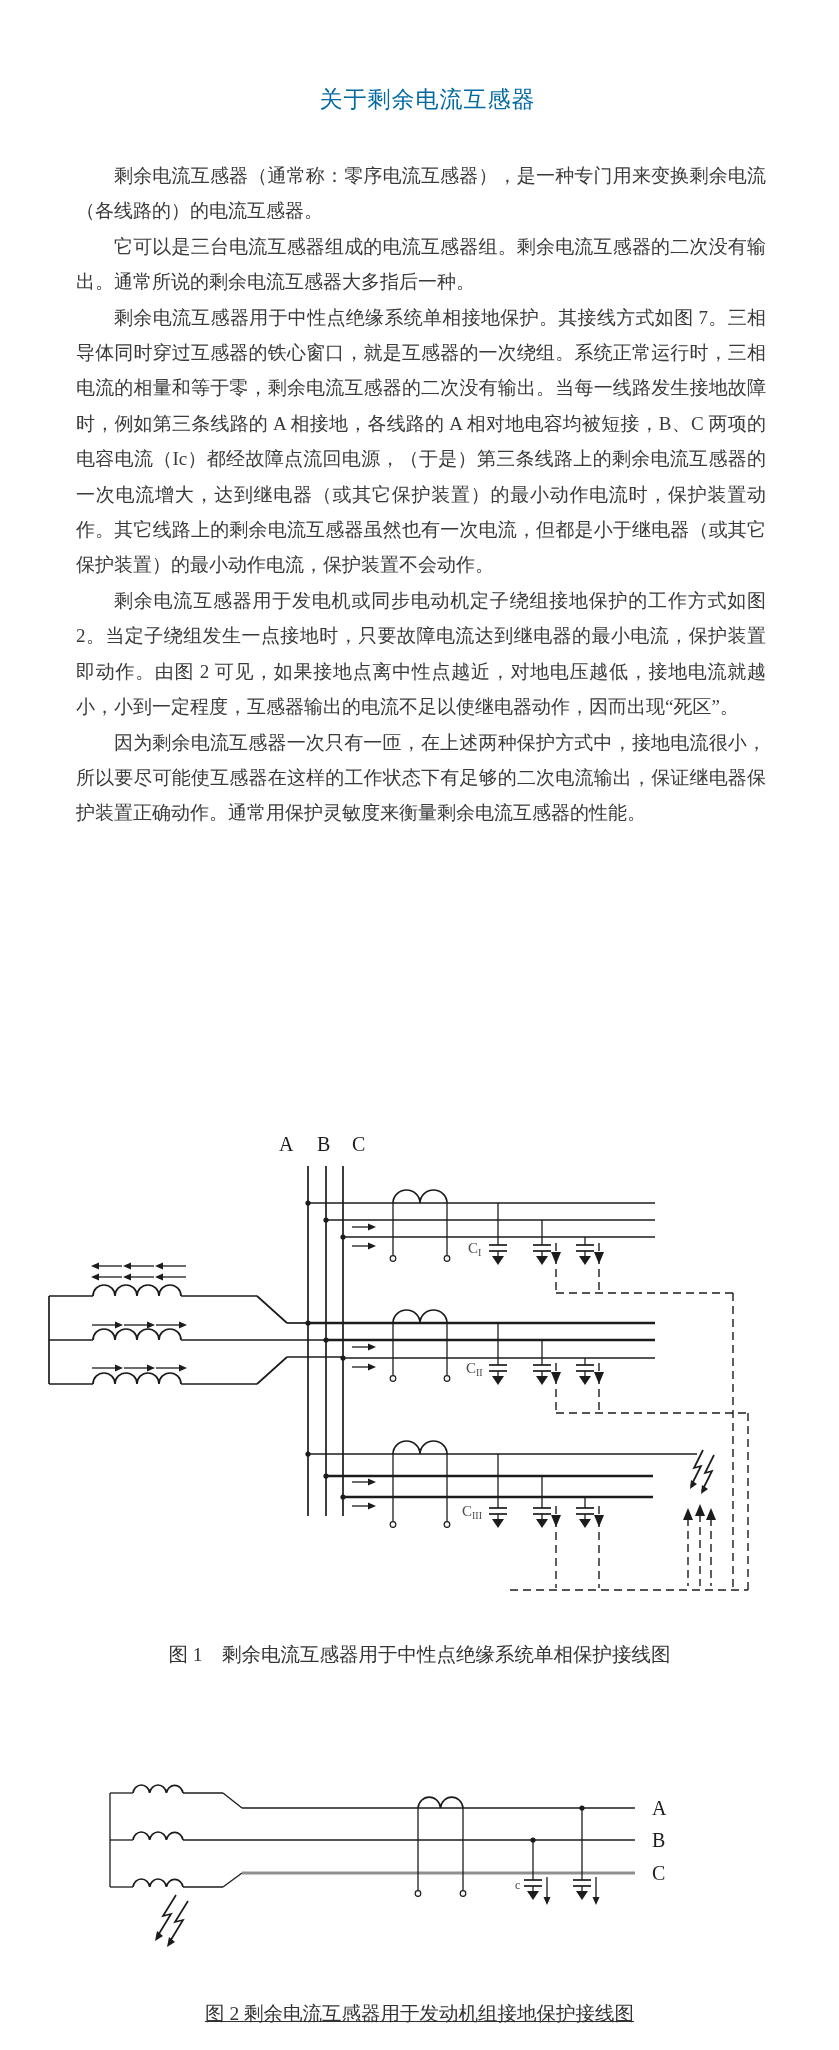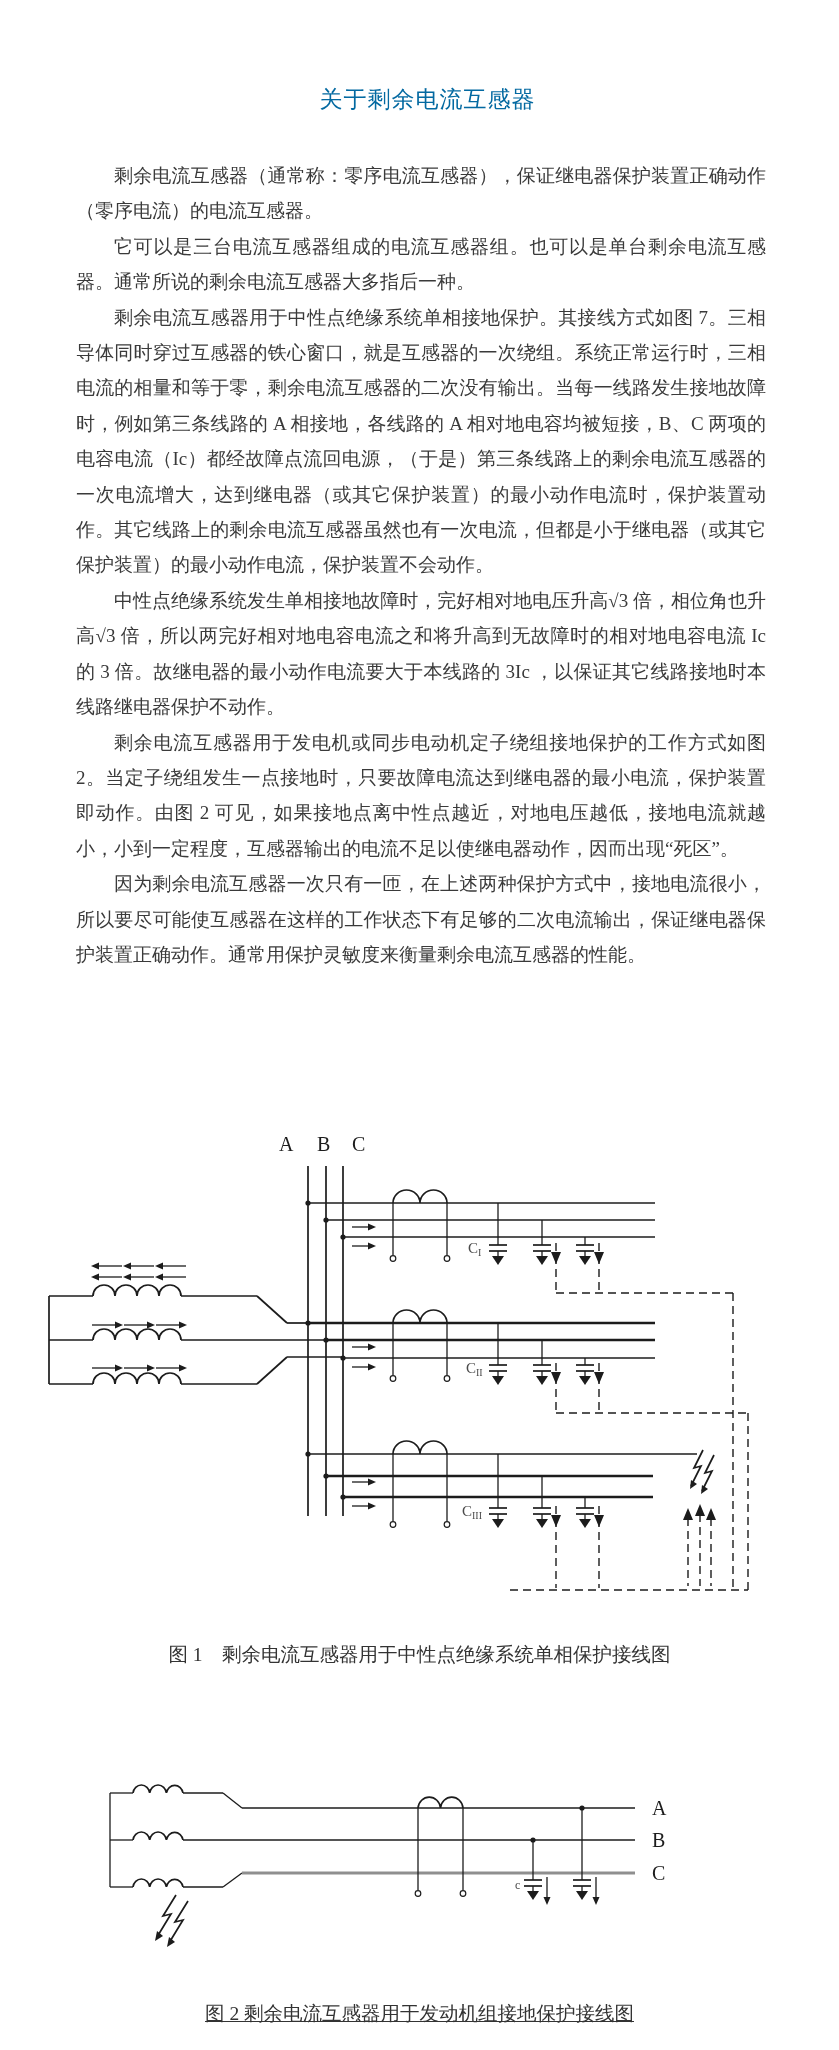--- a/index.html
+++ b/index.html
@@ -50,24 +50,23 @@
   .smlabel{font-family:"Liberation Serif","DejaVu Serif",serif;font-size:12px;fill:#4a4a4a;}
 </style>
 </head>
 <body>
 
 <div class="page">
 
   <div class="doc-title">关于剩余电流互感器</div>
 
   <div class="content">
-    <p>剩余电流互感器（通常称：零序电流互感器），保证继电器保护装置正确动作（零序电流）的电流互感器。</p>
-    <p>它可以是三台电流互感器组成的电流互感器组。也可以是单台剩余电流互感器。通常所说的剩余电流互感器大多指后一种。</p>
+    <p>剩余电流互感器（通常称：零序电流互感器），是一种专门用来变换剩余电流（各线路的）的电流互感器。</p>
+    <p>它可以是三台电流互感器组成的电流互感器组。剩余电流互感器的二次没有输出。通常所说的剩余电流互感器大多指后一种。</p>
     <p>剩余电流互感器用于中性点绝缘系统单相接地保护。其接线方式如图 7。三相导体同时穿过互感器的铁心窗口，就是互感器的一次绕组。系统正常运行时，三相电流的相量和等于零，剩余电流互感器的二次没有输出。当每一线路发生接地故障时，例如第三条线路的 A 相接地，各线路的 A 相对地电容均被短接，B、C 两项的电容电流（Ic）都经故障点流回电源，（于是）第三条线路上的剩余电流互感器的一次电流增大，达到继电器（或其它保护装置）的最小动作电流时，保护装置动作。其它线路上的剩余电流互感器虽然也有一次电流，但都是小于继电器（或其它保护装置）的最小动作电流，保护装置不会动作。</p>
-    <p>中性点绝缘系统发生单相接地故障时，完好相对地电压升高√3 倍，相位角也升高√3 倍，所以两完好相对地电容电流之和将升高到无故障时的相对地电容电流 Ic 的 3 倍。故继电器的最小动作电流要大于本线路的 3Ic ，以保证其它线路接地时本线路继电器保护不动作。</p>
     <p>剩余电流互感器用于发电机或同步电动机定子绕组接地保护的工作方式如图 2。当定子绕组发生一点接地时，只要故障电流达到继电器的最小电流，保护装置即动作。由图 2 可见，如果接地点离中性点越近，对地电压越低，接地电流就越小，小到一定程度，互感器输出的电流不足以使继电器动作，因而出现“死区”。</p>
     <p>因为剩余电流互感器一次只有一匝，在上述两种保护方式中，接地电流很小，所以要尽可能使互感器在这样的工作状态下有足够的二次电流输出，保证继电器保护装置正确动作。通常用保护灵敏度来衡量剩余电流互感器的性能。</p>
   </div>
 
   <svg class="fig fig1" width="839" height="480" viewBox="0 0 839 480">
 
     <g>
       <text class="buslabel" x="279" y="31">A</text>
       <text class="buslabel" x="317" y="31">B</text>
       <text class="buslabel" x="352" y="31">C</text>

